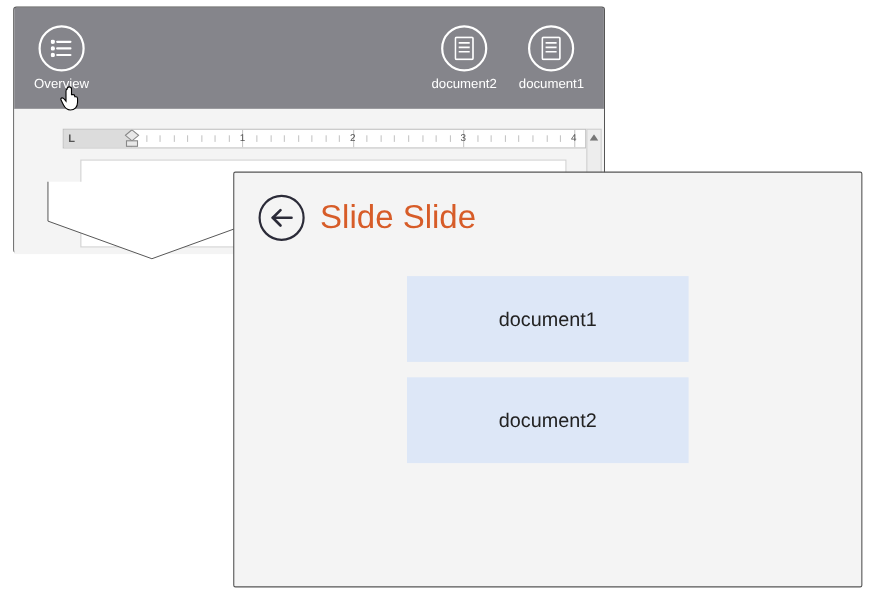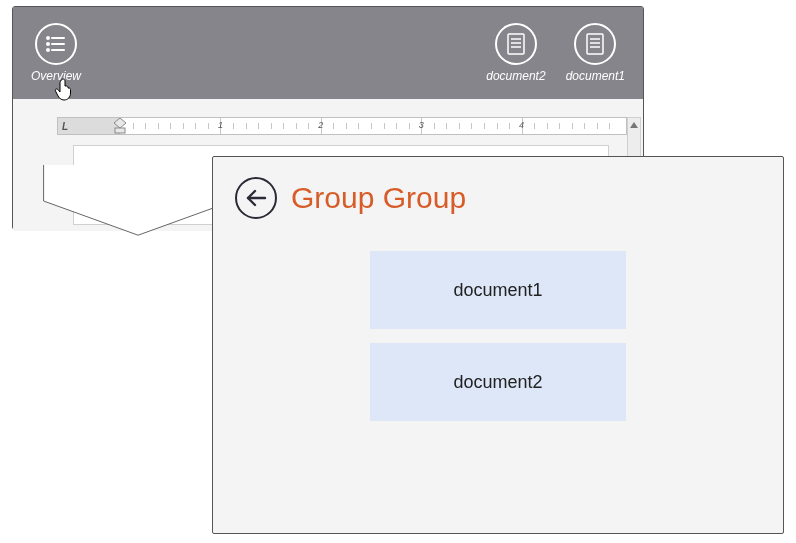--- a/index.html
+++ b/index.html
@@ -2,25 +2,24 @@
 <html><head>
 <meta charset="utf-8">
 <style>
   * { box-sizing: border-box; }
   body { margin: 0; font-family: "Segoe UI", Arial, sans-serif; background: #fff; width: 796px; height: 543px; position: relative; overflow: hidden; }
 
   
   .win-back {
     position: absolute;
     left: 12px; top: 6px;
-    width: 632px; height: 224px;
+    width: 538px; height: 224px;
     border: 1px solid #555;
     border-radius: 3px;
     background: #fff;
-    font-style: italic;
   }
   .win-back .toolbar {
     height: 92px;
     background: #85858b;
     display: flex;
     align-items: center;
     padding: 0 12px;
     gap: 8px;
     color: #fff;
   }
@@ -271,21 +270,21 @@
 <div class="win-front">
   <div class="front-head">
     <div class="back-btn">
       <svg width="22" height="18" viewBox="0 0 22 18">
         <g stroke="#2b2b38" stroke-width="2.4" fill="none" stroke-linecap="round" stroke-linejoin="round">
           <line x1="20" y1="9" x2="3" y2="9"></line>
           <polyline points="10,2 3,9 10,16"></polyline>
         </g>
       </svg>
     </div>
-    <div class="front-title">Group Group</div>
+    <div class="front-title">Slide Slide</div>
   </div>
   <div class="front-body">
     <div class="tile">
       <span>document1</span>
     </div>
     <div class="tile">
       <span>document2</span>
     </div>
   </div>
 </div>

